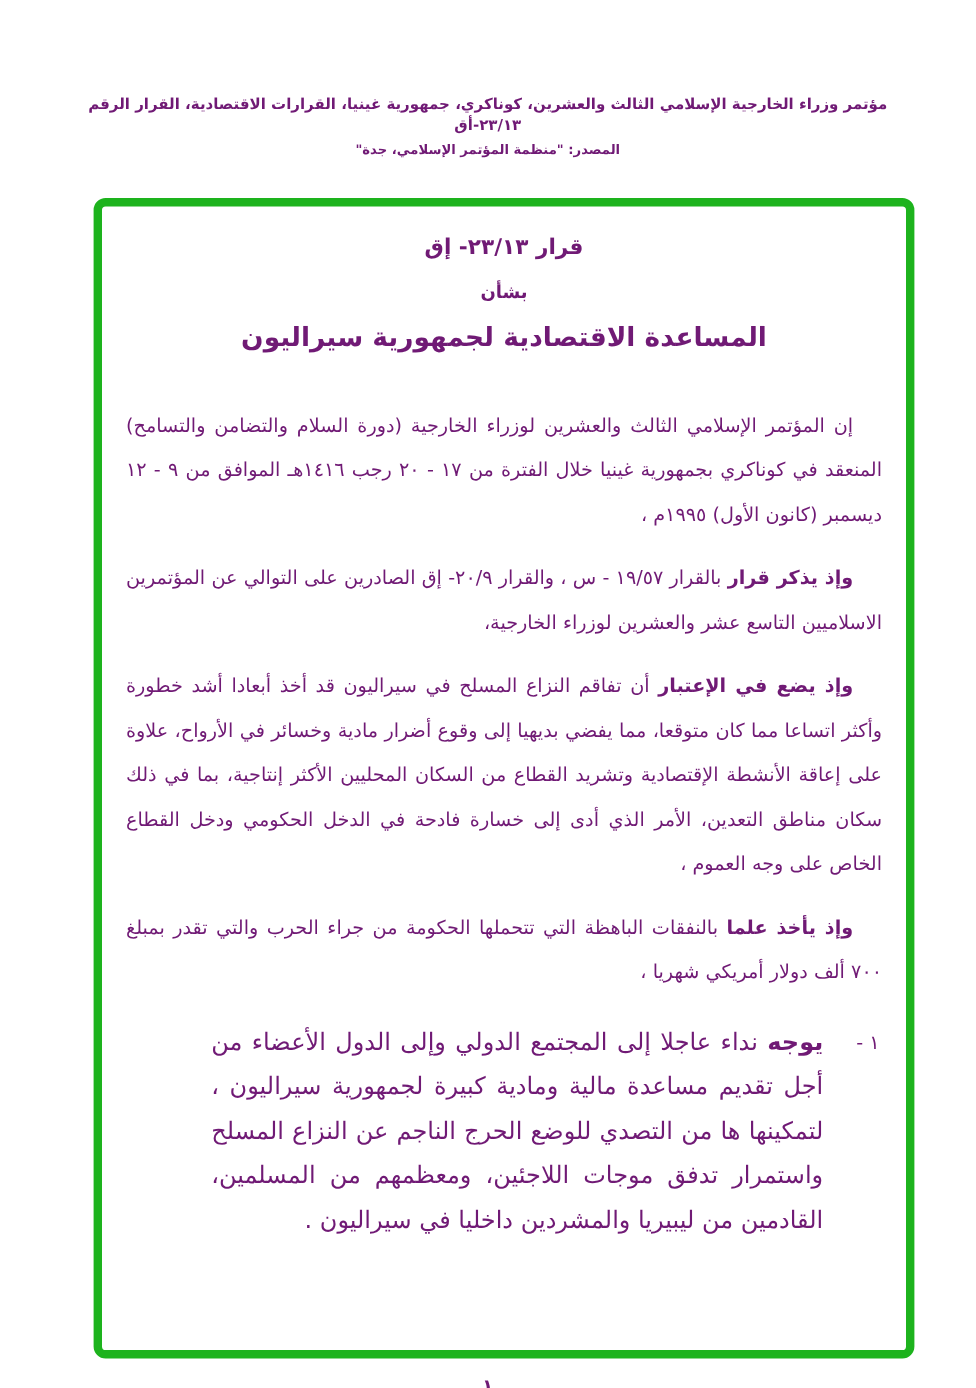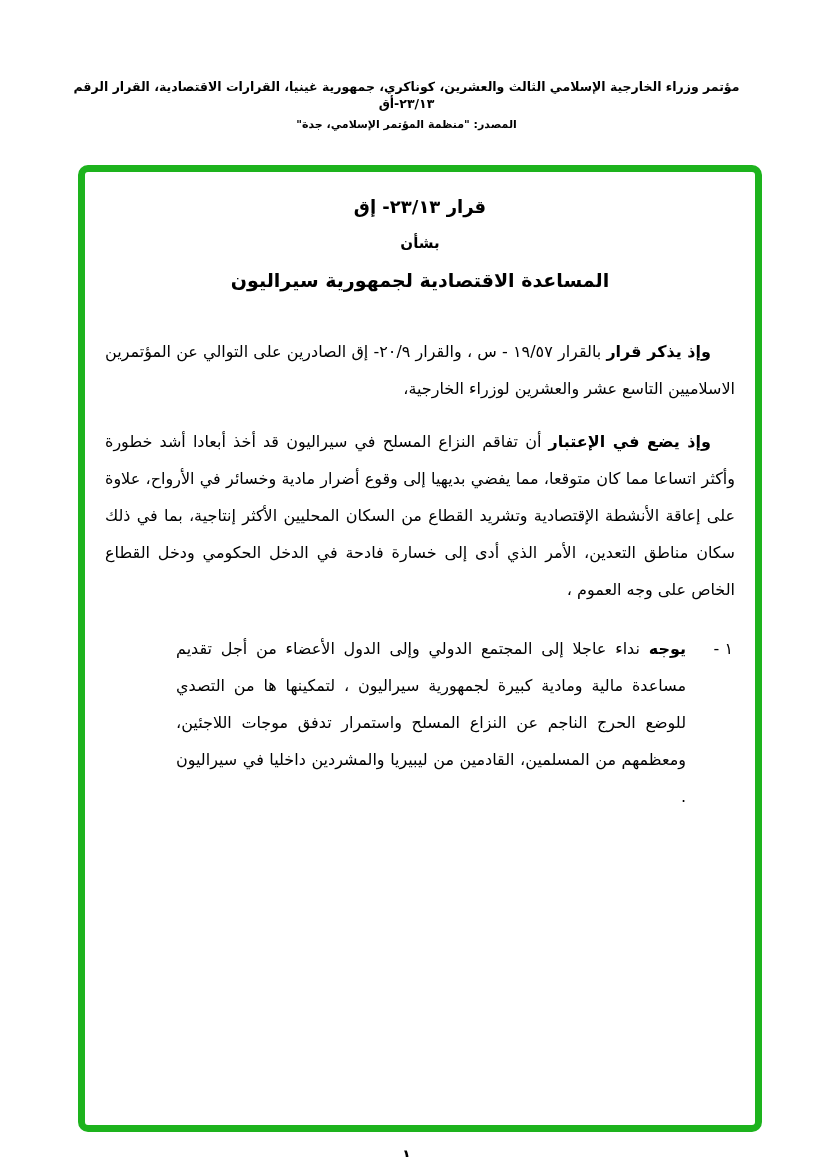--- a/index.html
+++ b/index.html
@@ -4,21 +4,21 @@
 <style>
   html, body { margin: 0; padding: 0; background: #ffffff; }
   .page {
     position: relative;
     width: 813px;
     height: 1157px;
     background: #ffffff;
     overflow: hidden;
     direction: rtl;
     font-family: "DejaVu Sans", sans-serif;
-    color: #000000;
+    color: #701a75;
   }
   .doc-header {
     padding-top: 78px;
     text-align: center;
   }
   .hdr-line1 {
     font-size: 12.5px;
     font-weight: bold;
     line-height: 17px;
     padding: 0 60px;
@@ -33,21 +33,21 @@
     margin: 34px 51px 0 78px;
     height: 967px;
     border: 7px solid #1db31d;
     border-radius: 10px;
     padding: 14px 20px 0 20px;
     overflow: hidden;
   }
   .title-block { text-align: center; margin: 10px 0 42px 0; }
   .title-res  { font-size: 18px; font-weight: bold; margin-bottom: 17px; }
   .title-re   { font-size: 15px; font-weight: bold; margin-bottom: 17px; }
-  .title-sub  { font-size: 19px; font-weight: bold; }
+  .title-sub  { font-size: 22px; font-weight: bold; }
   .para {
     font-size: 16px;
     line-height: 37px;
     text-align: justify;
     margin: 0 0 16px 0;
     text-indent: 24px;
   }
   .para .lead { font-weight: bold; }
   .operative {
     display: flex;
@@ -57,21 +57,21 @@
     flex: none;
     box-sizing: border-box;
     width: 49px;
     padding-right: 2px;
     font-size: 16px;
     line-height: 37px;
   }
   .item-text {
     flex: 1;
     margin-left: 71px;
-    font-size: 16px;
+    font-size: 20px;
     line-height: 37px;
     text-align: justify;
     margin-top: 0;
     margin-bottom: 0;
   }
   .item-text .lead { font-weight: bold; }
   .page-footer { text-align: center; margin-top: 13px; }
   .page-num { font-size: 15px; font-weight: bold; display: inline-block; }
 </style>
 </head>
@@ -85,30 +85,36 @@
   </header>
 
   <section class="green-box" style="border-color: rgb(29, 179, 29);">
 
     <div class="title-block">
       <div class="title-res">قرار ٢٣/١٣- إق</div>
       <div class="title-re">بشأن</div>
       <div class="title-sub">المساعدة الاقتصادية لجمهورية سيراليون</div>
     </div>
 
+    <p class="para">
+      <span class="lead"></span><span>إن المؤتمر الإسلامي الثالث والعشرين لوزراء الخارجية (دورة السلام والتضامن والتسامح) المنعقد في كوناكري بجمهورية غينيا خلال الفترة من ١٧ - ٢٠ رجب ١٤١٦هـ الموافق من ٩ - ١٢ ديسمبر (كانون الأول) ١٩٩٥م ،</span>
+    </p>
 
 
     <p class="para">
       <span class="lead">وإذ يذكر قرار</span><span> بالقرار ١٩/٥٧ - س ، والقرار ٢٠/٩- إق الصادرين على التوالي عن المؤتمرين الاسلاميين التاسع عشر والعشرين لوزراء الخارجية،</span>
     </p>
 
     <p class="para">
       <span class="lead">وإذ يضع في الإعتبار</span><span> أن تفاقم النزاع المسلح في سيراليون قد أخذ أبعادا أشد خطورة وأكثر اتساعا مما كان متوقعا، مما يفضي بديهيا إلى وقوع أضرار مادية وخسائر في الأرواح، علاوة على إعاقة الأنشطة الإقتصادية وتشريد القطاع من السكان المحليين الأكثر إنتاجية، بما في ذلك سكان مناطق التعدين، الأمر الذي أدى إلى خسارة فادحة في الدخل الحكومي ودخل القطاع الخاص على وجه العموم ،</span>
     </p>
 
+    <p class="para">
+      <span class="lead">وإذ يأخذ علما</span><span> بالنفقات الباهظة التي تتحملها الحكومة من جراء الحرب والتي تقدر بمبلغ ٧٠٠ ألف دولار أمريكي شهريا ،</span>
+    </p>
 
     <div class="operative">
       <div class="item-num">١ -</div>
       <p class="item-text">
         <span class="lead">يوجه</span><span> نداء عاجلا إلى المجتمع الدولي وإلى الدول الأعضاء من أجل تقديم مساعدة مالية  ومادية كبيرة لجمهورية سيراليون ، لتمكينها ها من التصدي للوضع الحرج الناجم عن النزاع المسلح واستمرار تدفق موجات اللاجئين، ومعظمهم من المسلمين، القادمين من ليبيريا والمشردين داخليا في سيراليون .</span>
       </p>
     </div>
 
   </section>
 

